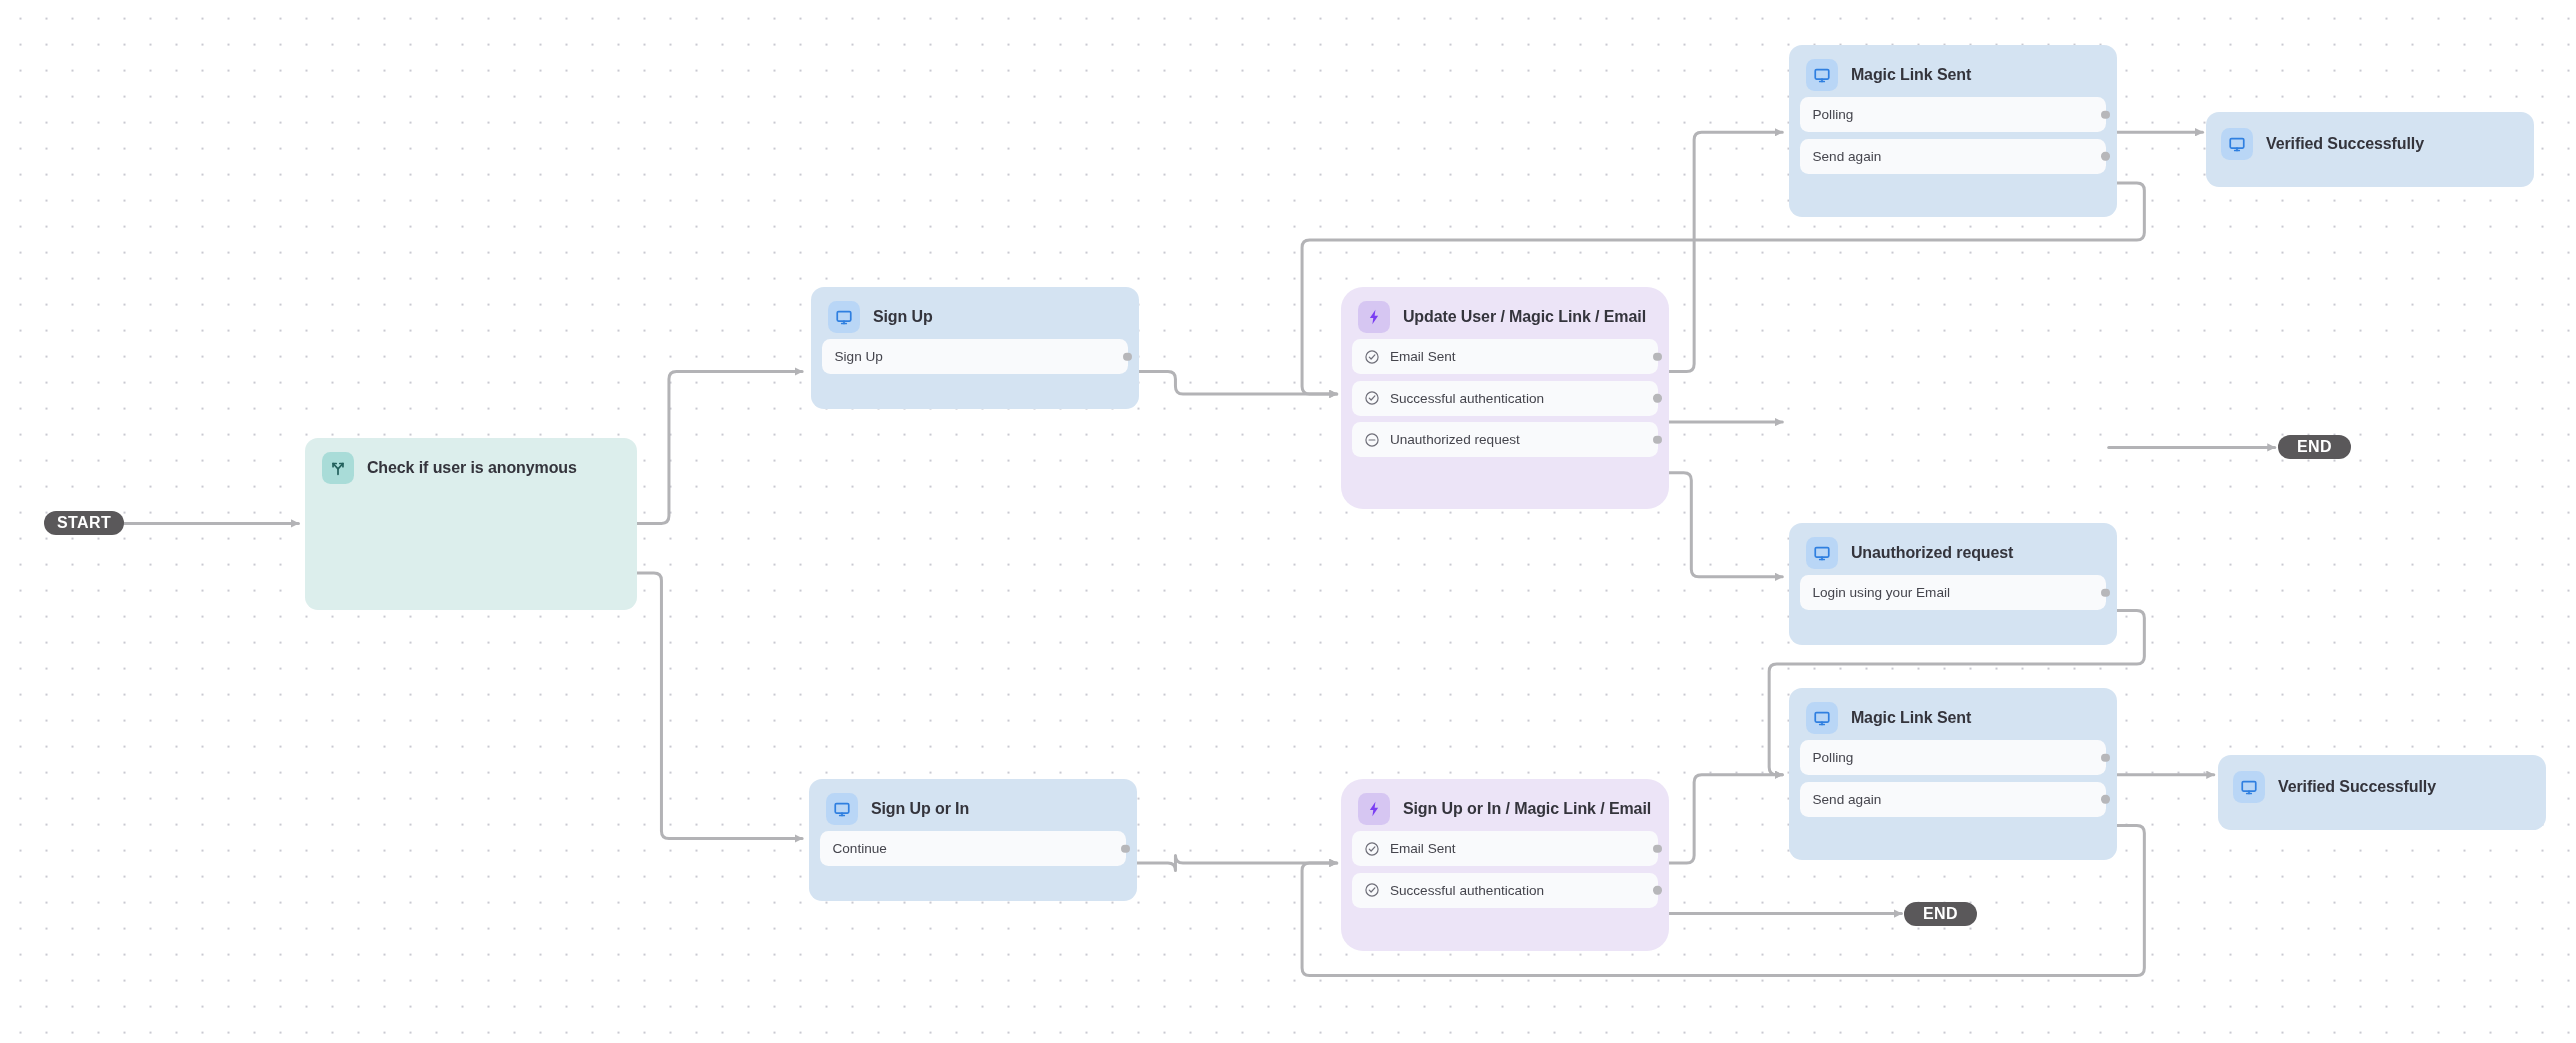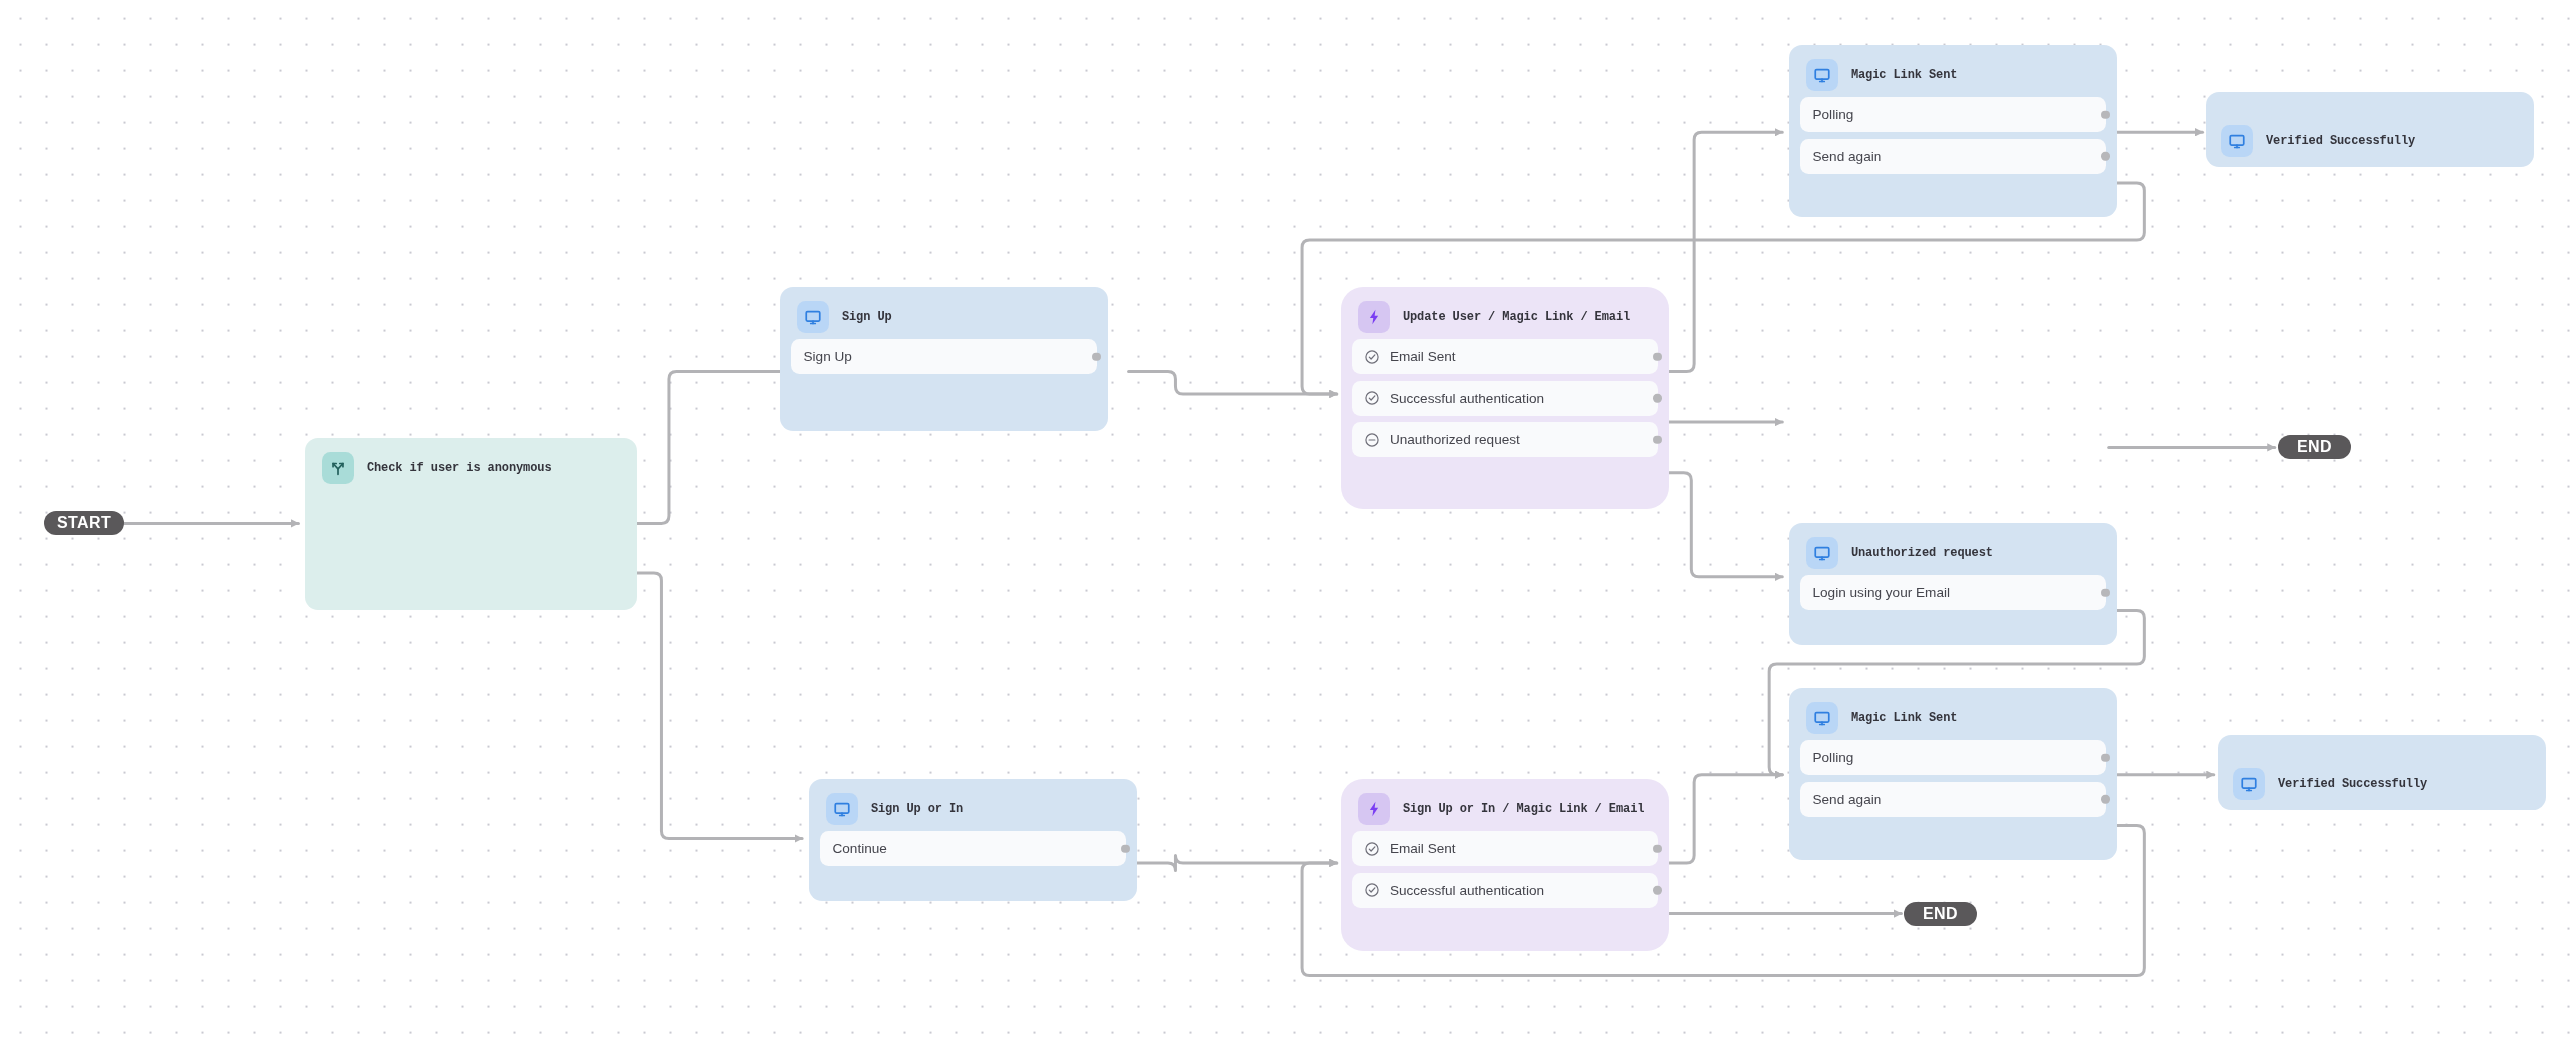--- a/index.html
+++ b/index.html
@@ -48,26 +48,25 @@
     width: 32px; height: 32px;
     border-radius: 8.4px;
     display: flex; align-items: center; justify-content: center;
     flex: 0 0 auto;
   }
   .chip.blue   { background: #b9d6f6; }
   .chip.purple { background: #d6c6f2; }
   .chip.teal   { background: #a9dcd8; }
 
   .node-title {
-    font-size: 12px;
+    font-size: 16px;
     font-weight: bold;
     color: #34343c;
     letter-spacing: -0.1px;
     white-space: nowrap;
-    font-family: Liberation Mono, monospace;
   }
 
   .rows { margin-top: 3px; display: flex; flex-direction: column; gap: 6.6px; }
   .row {
     position: relative;
     background: #f9fafc;
     border-radius: 8.4px;
     height: 35px;
     display: flex;
     align-items: center;
@@ -87,21 +86,21 @@
     position: absolute;
     right: -3.8px;
     top: 50%;
     transform: translateY(-50%);
     width: 8.4px; height: 8.4px;
     border-radius: 50%;
     background: #b7b7ba;
   }
 
   
-  .node.headeronly { padding: 30px 15px; }
+  .node.headeronly { padding: 13px 15px; margin-top: 20px; }
   .node.headeronly .node-head { height: 38px; padding-left: 0; }
 
   
   .terminal {
     position: absolute;
     height: 24.4px;
     border-radius: 12.2px;
     background: #5a585a;
     color: #ffffff;
     font-size: 16px;
@@ -182,21 +181,21 @@
           <path d="M10 17 L10 11 L15.5 5"></path>
           <path d="M10 11 L4.5 5"></path>
           <path d="M4.5 5 L4.5 8.6 M4.5 5 L8 5"></path>
           <path d="M15.5 5 L12 5 M15.5 5 L15.5 8.6"></path>
         </svg>
       </span>
       <span class="node-title">Check if user is anonymous</span>
     </div>
   </div>
 
-  <div class="node blue" style="left:780px; top:287px; width:328px; height:144px;">
+  <div class="node blue" style="left:811px; top:287px; width:328px; height:122px;">
     <div class="node-head">
       <span class="chip blue">
         <svg width="18" height="18" viewBox="0 0 20 20" fill="none" stroke="#2f7fe0" stroke-width="1.9" stroke-linejoin="round">
           <rect x="2.5" y="4" width="15" height="10.5" rx="1.4"></rect>
           <path d="M7.5 17.2 L12.5 17.2" stroke-linecap="round"></path>
           <path d="M10 14.5 L10 17.2" stroke-linecap="round"></path>
         </svg>
       </span>
       <span class="node-title">Sign Up</span>
     </div>

